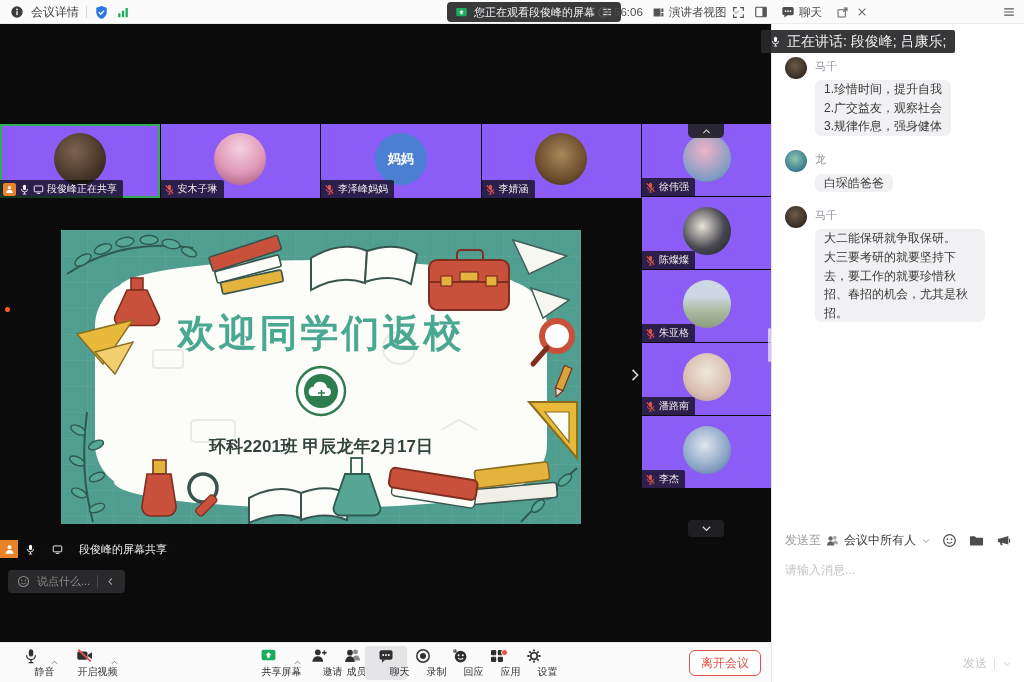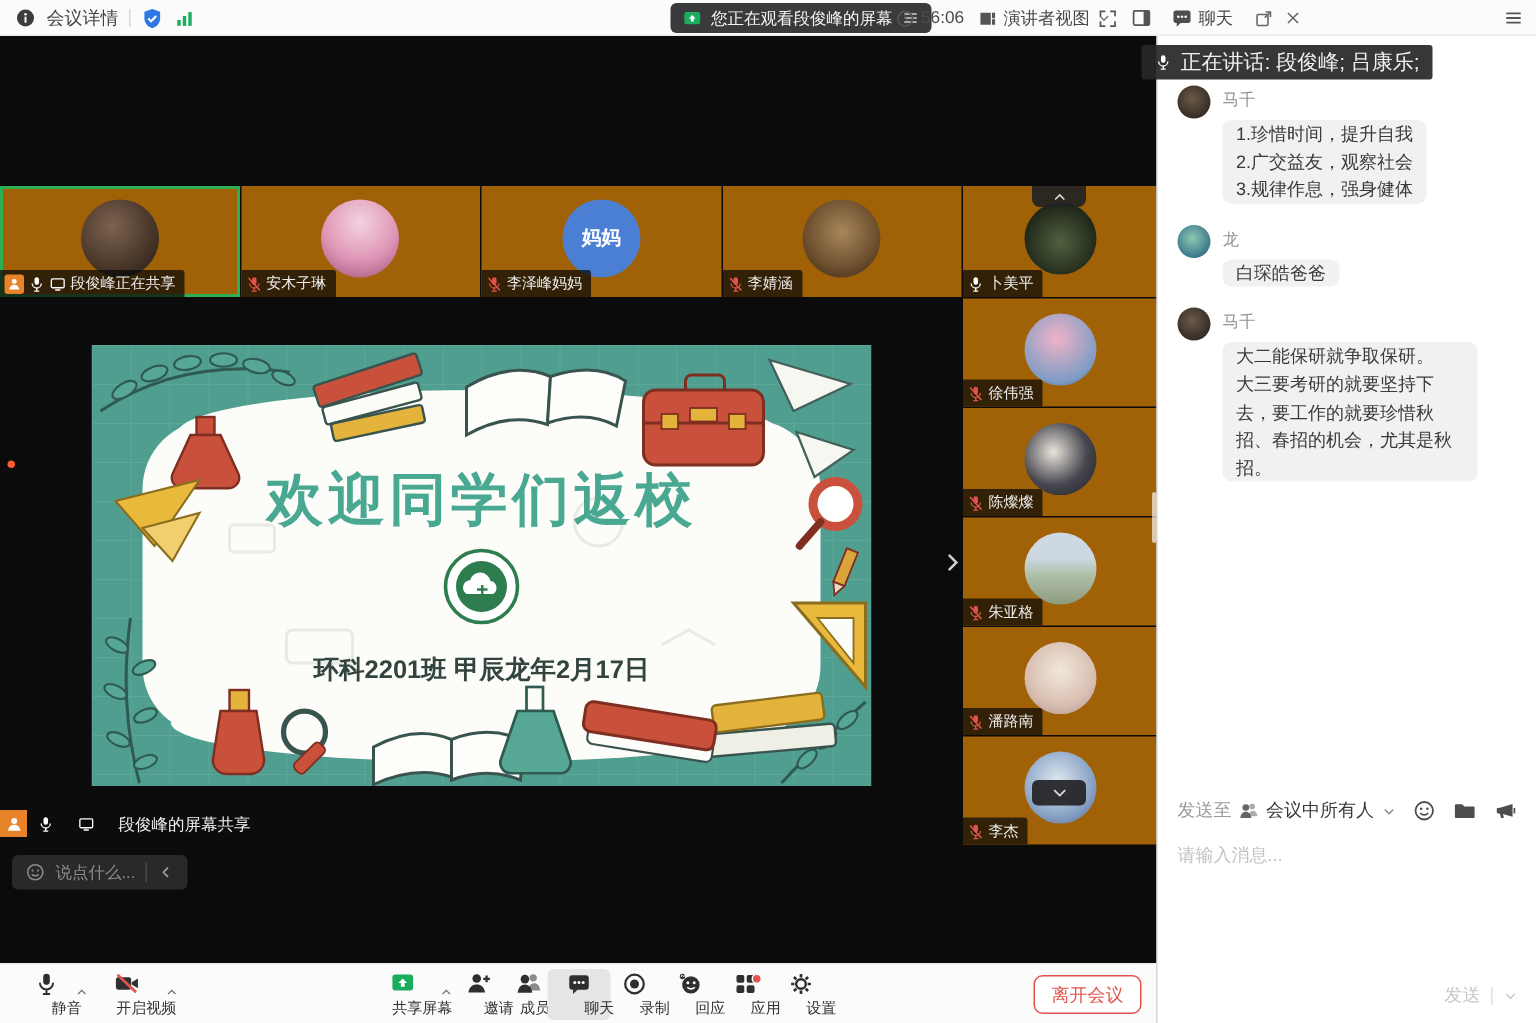--- a/index.html
+++ b/index.html
@@ -16,21 +16,21 @@
   .banner { position:absolute; left:447px; top:2px; height:20px; background:#3a3a3c; border-radius:4px;
     display:flex; align-items:center; gap:6px; padding:0 8px; color:#f2f2f2; font-size:11px; }
   .tb-abs { position:absolute; top:0; height:24px; display:flex; align-items:center; gap:4px;
     color:#4a4a4a; font-size:11.5px; }
   .icon { display:inline-flex; }
   .icon svg { display:block; }
 
   
   .main { position:absolute; left:0; top:24px; width:771px; height:618px; background:#0b0b0b; }
   .strip { position:absolute; left:0; top:100px; width:641px; height:74px; display:flex; gap:1px; }
-  .tile { position:relative; background:#a16207; flex:1; overflow:hidden; }
+  .tile { position:relative; background:#8b5cf6; flex:1; overflow:hidden; }
   .tile.active { outline:2px solid #2fae53; outline-offset:-2px; }
   .sidecol { position:absolute; left:642px; top:100px; width:129px; display:flex; flex-direction:column; gap:1px; }
   .sidecol .tile { flex:none; height:72px; }
   .sidecol .tile.first { height:74px; }
   .avatar { position:absolute; left:50%; top:50%; transform:translate(-50%,-54%); width:52px; height:52px;
     border-radius:50%; display:flex; align-items:center; justify-content:center;
     color:#fff; font-size:13px; font-weight:bold; }
   .sidecol .avatar { width:48px; height:48px; }
   .namelabel { position:absolute; left:0; bottom:0; display:flex; align-items:center; gap:3px;
     background:rgba(8,8,8,.72); color:#ececec; font-size:10px; padding:2px 6px 2px 3px; border-radius:0 2px 0 0;
@@ -394,31 +394,20 @@
               <svg width="11" height="11">
                 <use href="#i-mic-off"></use>
               </svg>
             </span>
           <span>李婧涵</span>
         </div>
       </div>
     </div>
 
     <div class="sidecol">
-      <div class="tile first">
-        <div class="avatar" style="background:radial-gradient(circle at 50% 55%,#51603f,#232b1c 65%,#0f120c)"></div>
-        <div class="namelabel">
-          <span class="icon mic-on">
-              <svg width="11" height="11">
-                <use href="#i-mic"></use>
-              </svg>
-            </span>
-          <span>卜美平</span>
-        </div>
-      </div>
       <div class="tile">
         <div class="avatar" style="background:radial-gradient(circle at 45% 35%,#efb3c8,#7e9cc4 70%,#3d5d8a)"></div>
         <div class="namelabel">
           <span class="icon mic-off">
               <svg width="11" height="11">
                 <use href="#i-mic-off"></use>
               </svg>
             </span>
           <span>徐伟强</span>
         </div>

